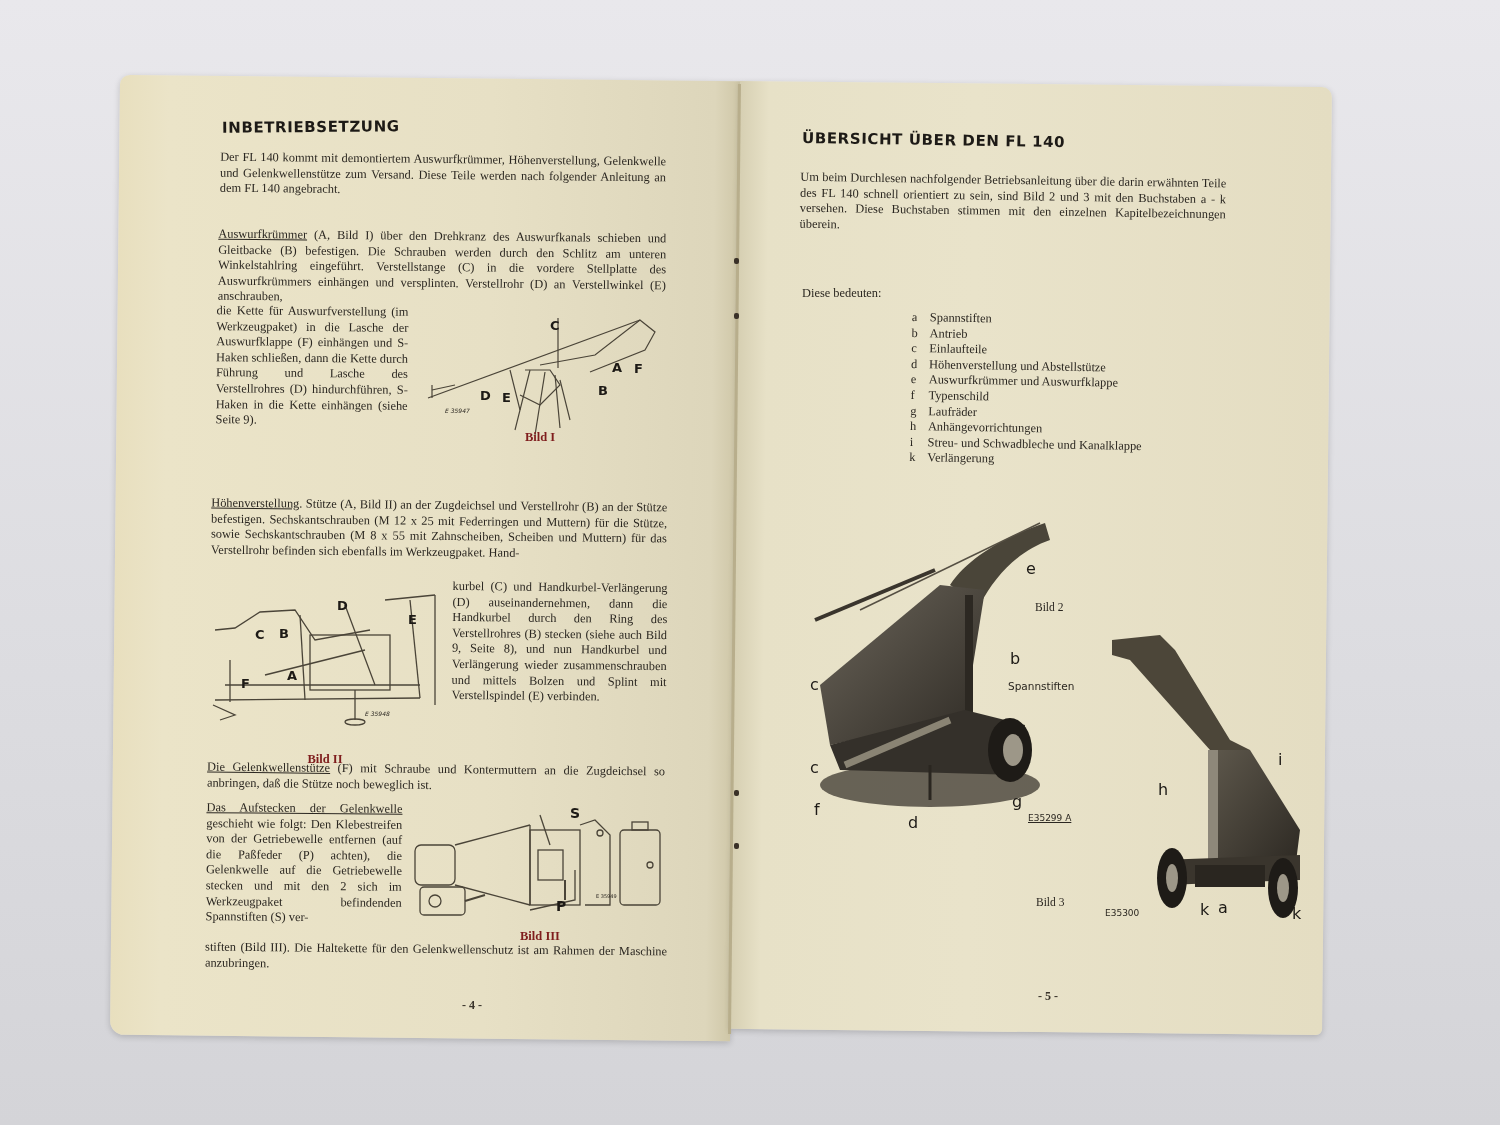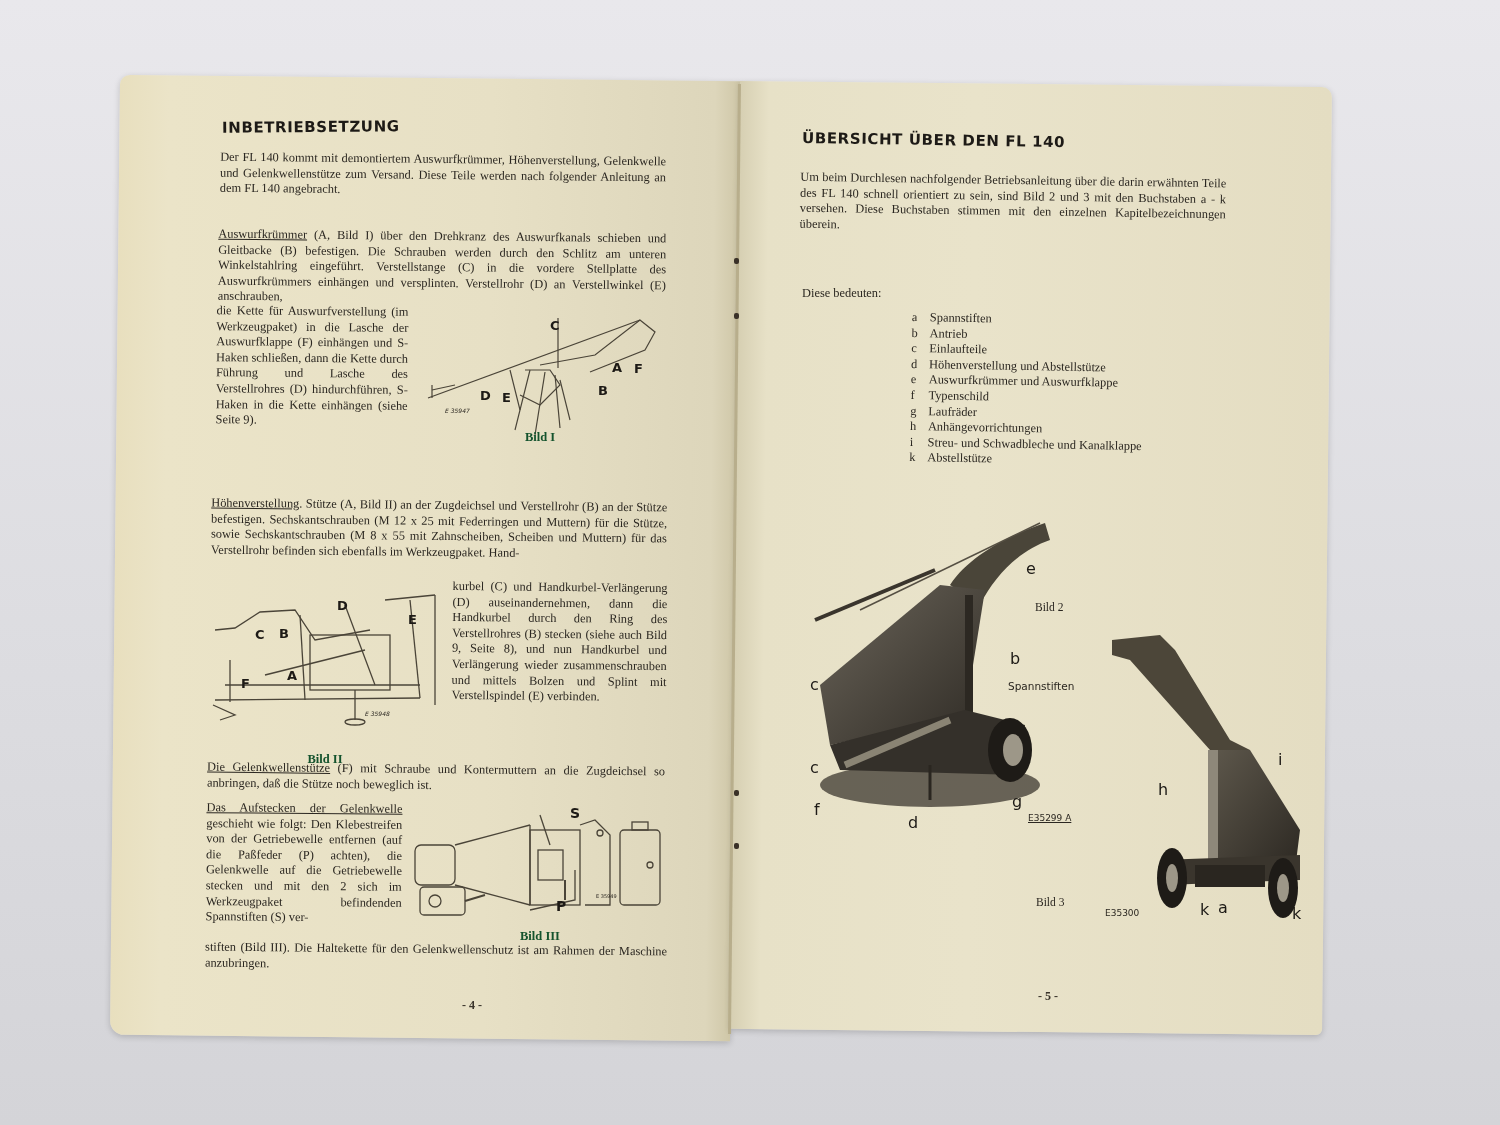--- a/index.html
+++ b/index.html
@@ -32,21 +32,21 @@
   }
   .staple { position: absolute; width: 5px; height: 6px; background: #3a3128; border-radius: 2px; left: 734px; }
 
   .abs { position: absolute; }
   h2.heading {
     margin: 0; font-family: "DejaVu Sans", "Liberation Sans", sans-serif;
     font-weight: bold; font-size: 15px; letter-spacing: 0.6px; color: #1d1a16;
   }
   .txt { font-size: 12.4px; line-height: 15.6px; text-align: justify; color: #2b2721; }
   .u { text-decoration: underline; }
-  .caption { font-size: 12.5px; font-weight: bold; color: #14532d; text-align: center; }
+  .caption { font-size: 12.5px; font-weight: bold; color: #7f1d1d; text-align: center; }
   .lbl { font-family: "DejaVu Sans", sans-serif; font-weight: bold; font-size: 13px; color: #1d1a16; position: absolute; }
   .lbl-sm { font-family: "DejaVu Sans", sans-serif; font-size: 16px; color: #1d1a16; position: absolute; }
   .code { font-family: "DejaVu Sans", sans-serif; font-size: 9px; color: #2b2721; position: absolute; }
   .pagenum { font-size: 12px; font-weight: bold; color: #3a342b; }
   ul.legend { list-style: none; margin: 0; padding: 0; font-size: 12.4px; line-height: 15.6px; }
   ul.legend li { display: flex; }
   ul.legend .k { width: 18px; }
   svg { overflow: visible; }
 </style>
 </head>
@@ -216,21 +216,21 @@
   <li>
       <span class="k">h</span>
       <span>Anhängevorrichtungen</span>
     </li>
   <li>
       <span class="k">i</span>
       <span>Streu- und Schwadbleche und Kanalklappe</span>
     </li>
   <li>
       <span class="k">k</span>
-      <span>Abstellstütze</span>
+      <span>Verlängerung</span>
     </li>
 </ul>
 
 <div class="abs" style="left:800px; top:515px; width:290px; height:330px;">
   <svg width="290" height="330">
     <defs>
       <linearGradient id="g2" x1="0" y1="0" x2="1" y2="1">
         <stop offset="0" stop-color="#6b655a"></stop>
         <stop offset="1" stop-color="#2f2b25"></stop>
       </linearGradient>

